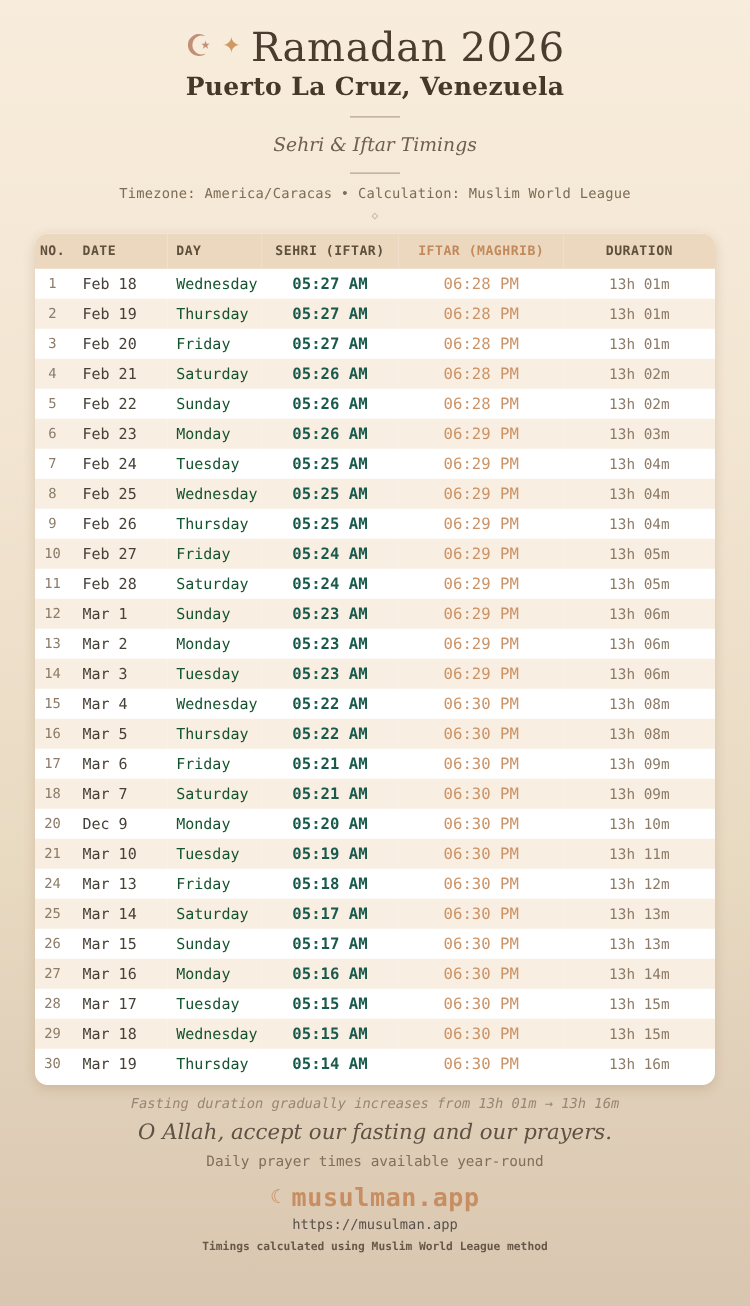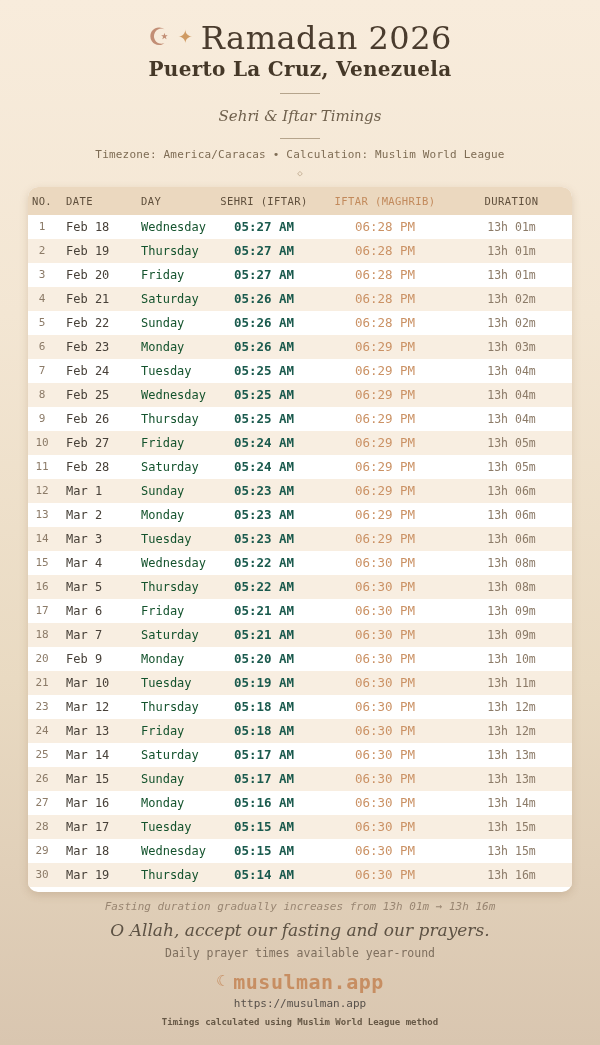--- a/index.html
+++ b/index.html
@@ -39,21 +39,21 @@
     margin: 9px 28px 0 28px; width: 544px;
     background: #ffffff; border-radius: 10px; overflow: hidden;
     padding-bottom: 5px;
     box-shadow: 0 3px 9px rgba(130, 95, 60, 0.22);
   }
   table { width: 100%; border-collapse: collapse; table-layout: fixed; }
   col.c-no { width: 28px; } col.c-date { width: 78px; } col.c-day { width: 75px; }
   col.c-sehri { width: 110px; } col.c-iftar { width: 132px; } col.c-dur { width: 121px; }
   thead th {
     background: #ebd8bf; height: 28px;
-    font-size: 10.5px; font-weight: 400; letter-spacing: 0.4px;
+    font-size: 10.5px; font-weight: 700; letter-spacing: 0.4px;
     color: #5f4f3c; text-align: left;
   }
   th.col-no { text-align: center; }
   th.col-sehri, th.col-iftar, th.col-dur { text-align: center; }
   th.col-iftar { color: #c28a5c; }
   th.col-date { padding-left: 10px; }
   th.col-day { padding-left: 7px; }
   tbody td { height: 24px; font-size: 12px; white-space: nowrap; }
   tbody tr:nth-child(even) { background: #f8eee1; }
   td.col-no { text-align: center; font-size: 11px; color: #8c7b68; }
@@ -280,45 +280,37 @@
     <td class="col-date">Mar 7</td>
     <td class="col-day">Saturday</td>
     <td class="col-sehri">05:21 AM</td>
     <td class="col-iftar">06:30 PM</td>
     <td class="col-dur">13h 09m</td>
   </tr>
 
 
   <tr>
     <td class="col-no">20</td>
-    <td class="col-date">Feb 9</td>
+    <td class="col-date">Dec 9</td>
     <td class="col-day">Monday</td>
     <td class="col-sehri">05:20 AM</td>
     <td class="col-iftar">06:30 PM</td>
     <td class="col-dur">13h 10m</td>
   </tr>
 
   <tr>
     <td class="col-no">21</td>
     <td class="col-date">Mar 10</td>
     <td class="col-day">Tuesday</td>
     <td class="col-sehri">05:19 AM</td>
     <td class="col-iftar">06:30 PM</td>
     <td class="col-dur">13h 11m</td>
   </tr>
 
 
-  <tr>
-    <td class="col-no">23</td>
-    <td class="col-date">Mar 12</td>
-    <td class="col-day">Thursday</td>
-    <td class="col-sehri">05:18 AM</td>
-    <td class="col-iftar">06:30 PM</td>
-    <td class="col-dur">13h 12m</td>
-  </tr>
 
   <tr>
     <td class="col-no">24</td>
     <td class="col-date">Mar 13</td>
     <td class="col-day">Friday</td>
     <td class="col-sehri">05:18 AM</td>
     <td class="col-iftar">06:30 PM</td>
     <td class="col-dur">13h 12m</td>
   </tr>
 

